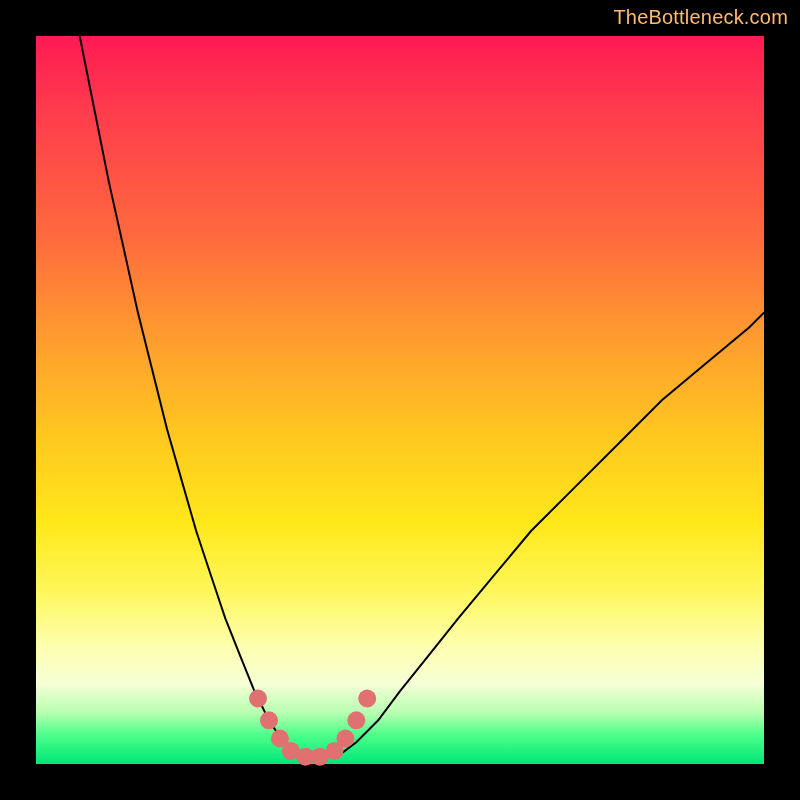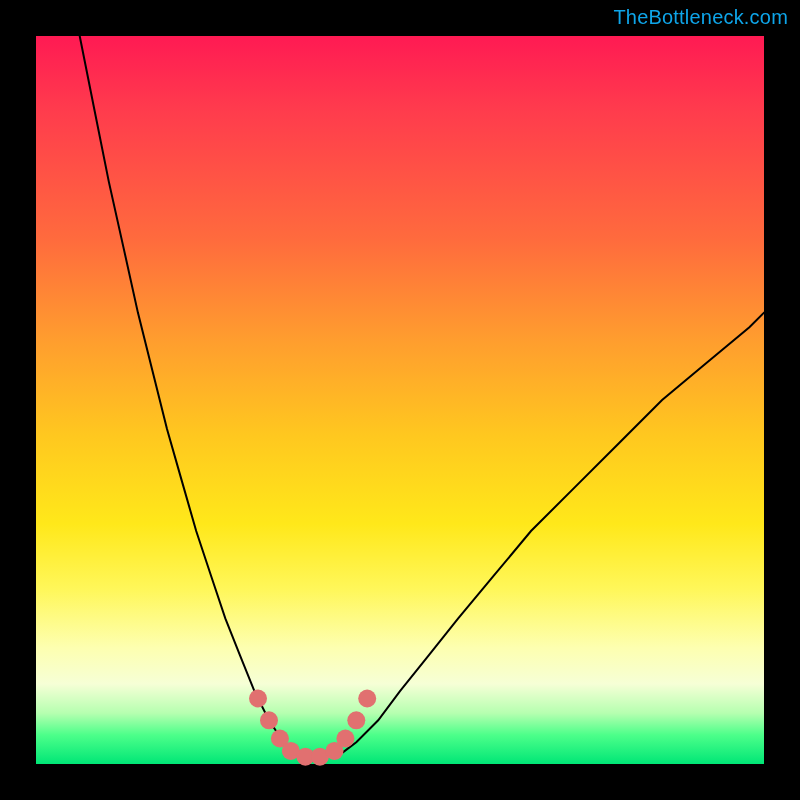--- a/index.html
+++ b/index.html
@@ -39,21 +39,21 @@
       #f6ffd6 89%,
       #b6ffb0 93%,
       #4dff8a 96%,
       #00e676 100%
     );
   }
   .watermark {
     position: absolute;
     top: 6px;
     right: 12px;
-    color: #0ea5e9;
+    color: #fdba74;
     font-size: 20px;
     font-weight: 400;
     letter-spacing: 0.2px;
     user-select: none;
     z-index: 20;
   }
   svg.curve-layer {
     position: absolute;
     left: 0;
     top: 0;

